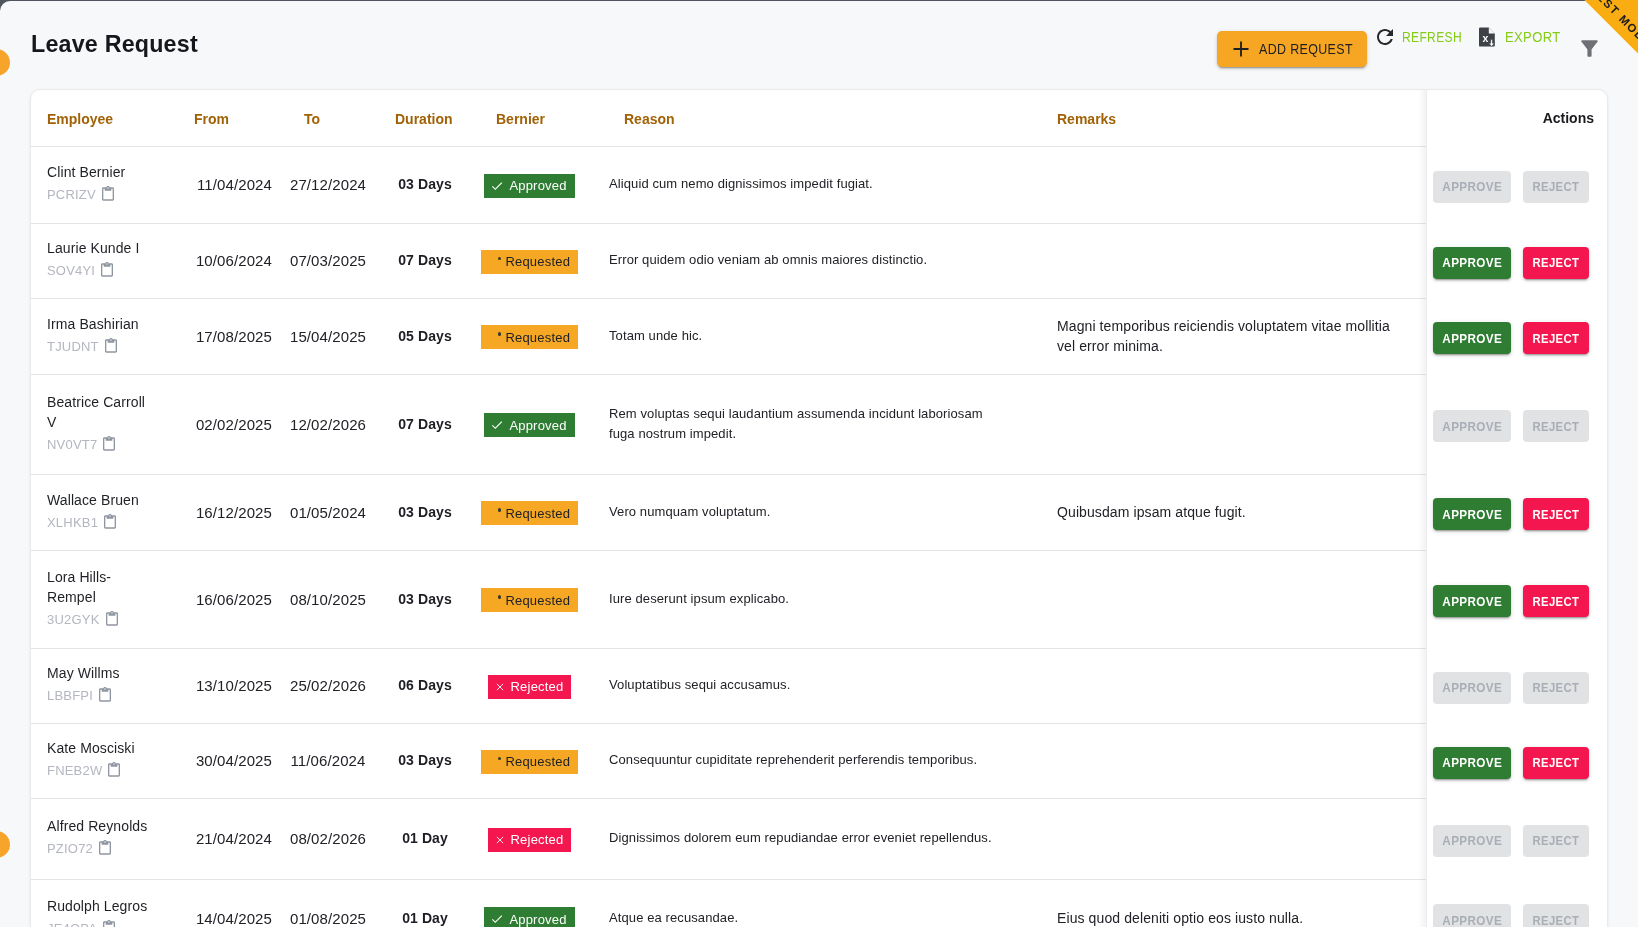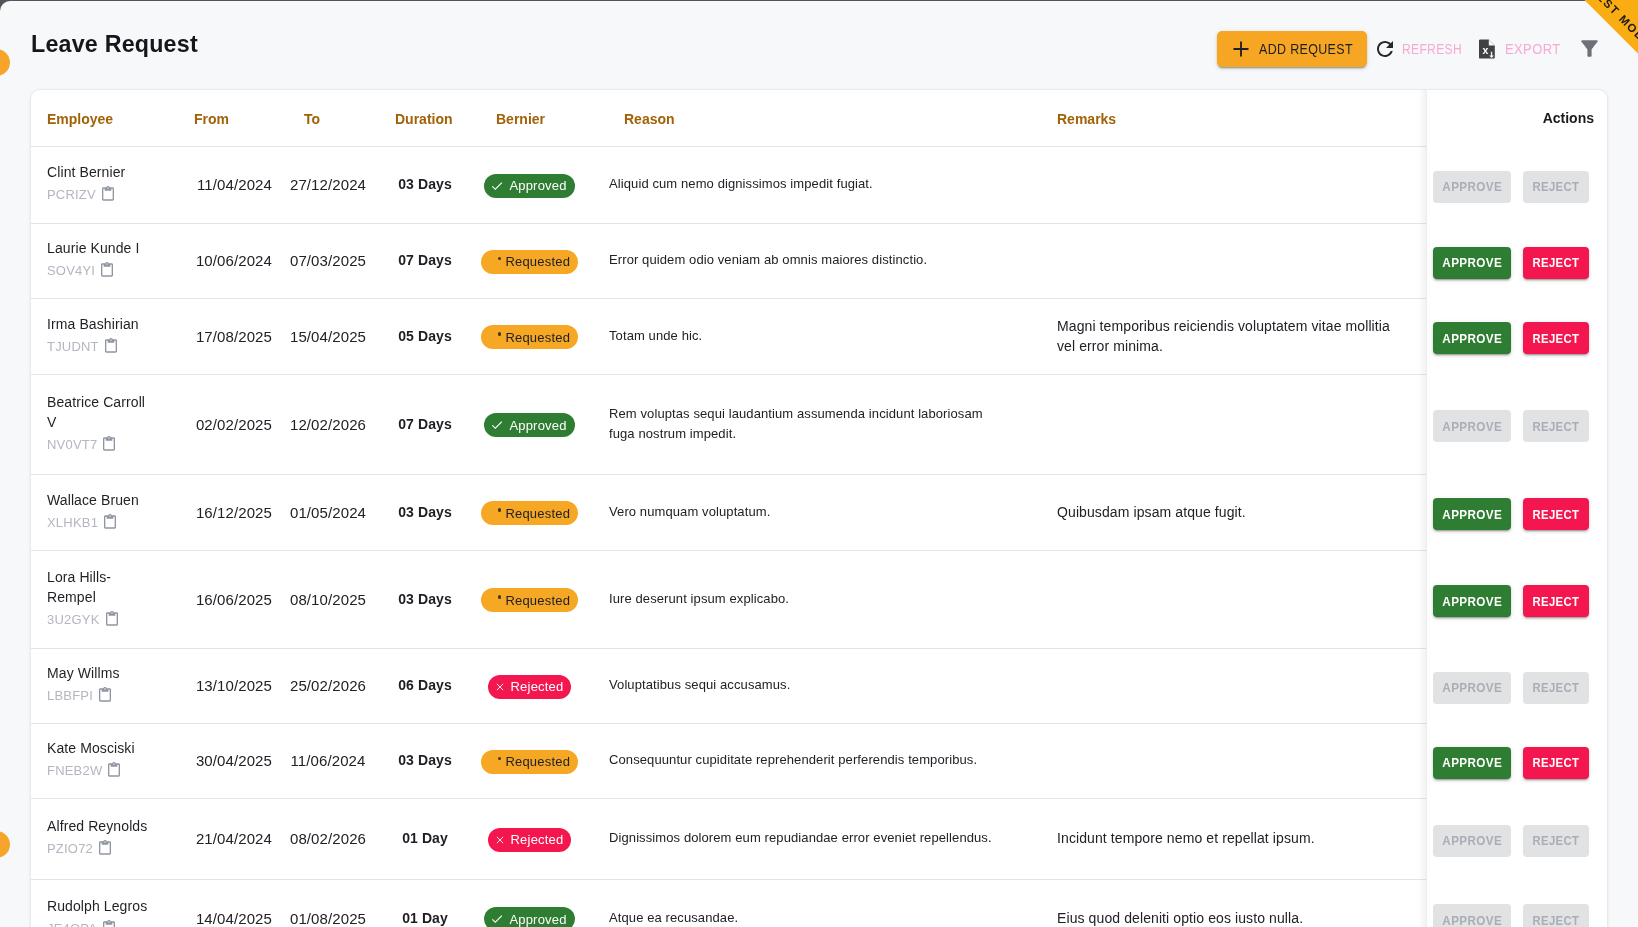--- a/index.html
+++ b/index.html
@@ -6,21 +6,21 @@
 body{font-family:"Liberation Sans",sans-serif;background:#50545d;position:relative}
 #panel{position:absolute;left:0;top:1px;width:1638px;height:926px;background:#f7f8fa;border-radius:10px 10px 0 0;overflow:hidden}
 h1{position:absolute;left:31px;top:30px;font-size:24px;font-weight:700;color:#16171d;letter-spacing:.2px;transform:scaleX(.97);transform-origin:left top}
 .cx{display:inline-block;transform-origin:left center}
 .cx2{display:inline-block;transform-origin:center center;font-style:normal}
 
 .addbtn{position:absolute;left:1217px;top:31px;width:150px;height:36px;background:#f6a623;border-radius:5px;
  box-shadow:0 3px 1px -2px rgba(0,0,0,.2),0 2px 2px 0 rgba(0,0,0,.14),0 1px 5px 0 rgba(0,0,0,.12);
  display:flex;align-items:center;justify-content:flex-start;padding-left:14px;font-size:14px;font-weight:500;color:#1d1e21;letter-spacing:.4px}
 .addbtn svg{margin-right:8px}
-.tbi{position:absolute;top:31px;height:36px;display:flex;align-items:center;font-size:14px;font-weight:500;color:#f9a8d4;letter-spacing:.4px}
+.tbi{position:absolute;top:19px;height:36px;display:flex;align-items:center;font-size:14px;font-weight:500;color:#84cc16;letter-spacing:.4px}
 .tbi svg{margin-right:9px}
 
 #ribwrap{position:absolute;top:0;right:0;width:130px;height:130px;overflow:hidden}
 .ribbon{position:absolute;top:-8px;right:-73px;width:170px;transform:rotate(45deg);background:#faad12;color:#1c1c1c;
  font-size:11.5px;font-weight:700;letter-spacing:1.5px;text-align:center;padding:21px 0 6.5px;line-height:13px;text-indent:0}
 
 .fab{position:absolute;width:27px;height:27px;border-radius:50%;background:#f6a52a;color:#202020;font-weight:700;font-size:13px;display:flex;align-items:center;justify-content:center}
 
 #card{position:absolute;left:30px;top:89px;width:1578px;height:870px;background:#fff;border-radius:10px 10px 0 0;
  border:1px solid #e9eaec;box-shadow:0 1px 3px rgba(0,0,0,.08)}
@@ -33,21 +33,21 @@
 .emp{left:16px;width:112px;top:calc(50% - 2.5px)}
 .nm{line-height:20px;color:#1f2025;font-size:14px;letter-spacing:.1px}
 .code{margin-top:4px;color:#b4b6c0;font-size:13px;letter-spacing:.2px;display:flex;align-items:center;line-height:18px}
 .code .clip{margin-left:4px;transform:translateY(-1px)}
 .cf{left:141px;width:100px;text-align:right;font-size:15px;top:calc(50% - 1.5px)}
 .ct{left:247px;width:100px;text-align:center;font-size:15px;top:calc(50% - 1.5px)}
 .cd{left:344px;width:100px;text-align:center;font-weight:700;font-size:14px;color:#1d1e23;top:calc(50% - 1.5px)}
 .cs{left:438px;width:121px;display:flex;justify-content:center}
 .cr{left:578px;width:412px;line-height:20px;font-size:13px;letter-spacing:.1px;top:calc(50% - 1.5px)}
 .cm{left:1026px;width:352px;line-height:20px;font-size:14px;letter-spacing:.1px;top:calc(50% - 1.5px)}
-.chip{display:inline-flex;align-items:center;height:24px;border-radius:12px;font-size:13px;font-weight:500;letter-spacing:.2px}
+.chip{display:inline-flex;align-items:center;height:24px;border-radius:0;font-size:13px;font-weight:500;letter-spacing:.2px}
 .chip .ci{margin:0 5px 0 6px}
 .chip.ap{background:#2e7d32;color:#fff;padding-right:8px}
 .chip.rj{background:#f4164e;color:#fff;padding-right:8px}
 .chip.rq{background:#f6a723;color:#212227;padding-right:8px}
 .dot{width:3.5px;height:3.5px;border-radius:50%;background:#3a3a28;margin:0 4px 0 17px;transform:translateY(-3px)}
 
 #acol{position:absolute;top:0;right:0;bottom:0;width:181px;background:#fff;border-radius:0 10px 0 0;border-left:1px solid #ededef}
 #acol::before{content:"";position:absolute;left:-9px;top:0;bottom:0;width:8px;background:linear-gradient(to right,rgba(0,0,0,0),rgba(0,0,0,.05))}
 #acol .ah{position:absolute;top:28px;right:13px;transform:translateY(-50%);font-size:14px;font-weight:700;color:#1a1b1f}
 .bg{position:absolute;left:0;width:100%}
@@ -237,21 +237,20 @@
       </div>
       <div class="c cf">21/04/2024</div>
       <div class="c ct">08/02/2026</div>
       <div class="c cd">01 Day</div>
       <div class="c cs">
         <span class="chip rj"><svg class="ci" width="12" height="12" viewBox="0 0 24 24">
             <path d="M18.3 5.7 12 12l6.3 6.3M5.7 5.7 12 12l-6.3 6.3" stroke="#fff" stroke-width="1.8" fill="none"></path>
           </svg>Rejected</span>
       </div>
       <div class="c cr">Dignissimos dolorem eum repudiandae error eveniet repellendus.</div>
-      <div class="c cm">Incidunt tempore nemo et repellat ipsum.</div>
     </div>
 <div class="tr" style="height:78px">
       <div class="c emp">
         <div class="nm">Rudolph Legros</div>
         <div class="code">JE4QPA<svg class="clip" width="16" height="18" viewBox="0 0 24 24" fill="#9096a1">
             <path d="M19 2h-4.18C14.4.84 13.3 0 12 0S9.6.84 9.18 2H5c-1.1 0-2 .9-2 2v16c0 1.1.9 2 2 2h14c1.1 0 2-.9 2-2V4c0-1.1-.9-2-2-2zm-7 0c.55 0 1 .45 1 1s-.45 1-1 1-1-.45-1-1 .45-1 1-1zm7 18H5V4h2v3h10V4h2v16z"></path>
           </svg></div>
       </div>
       <div class="c cf">14/04/2025</div>
       <div class="c ct">01/08/2025</div>

